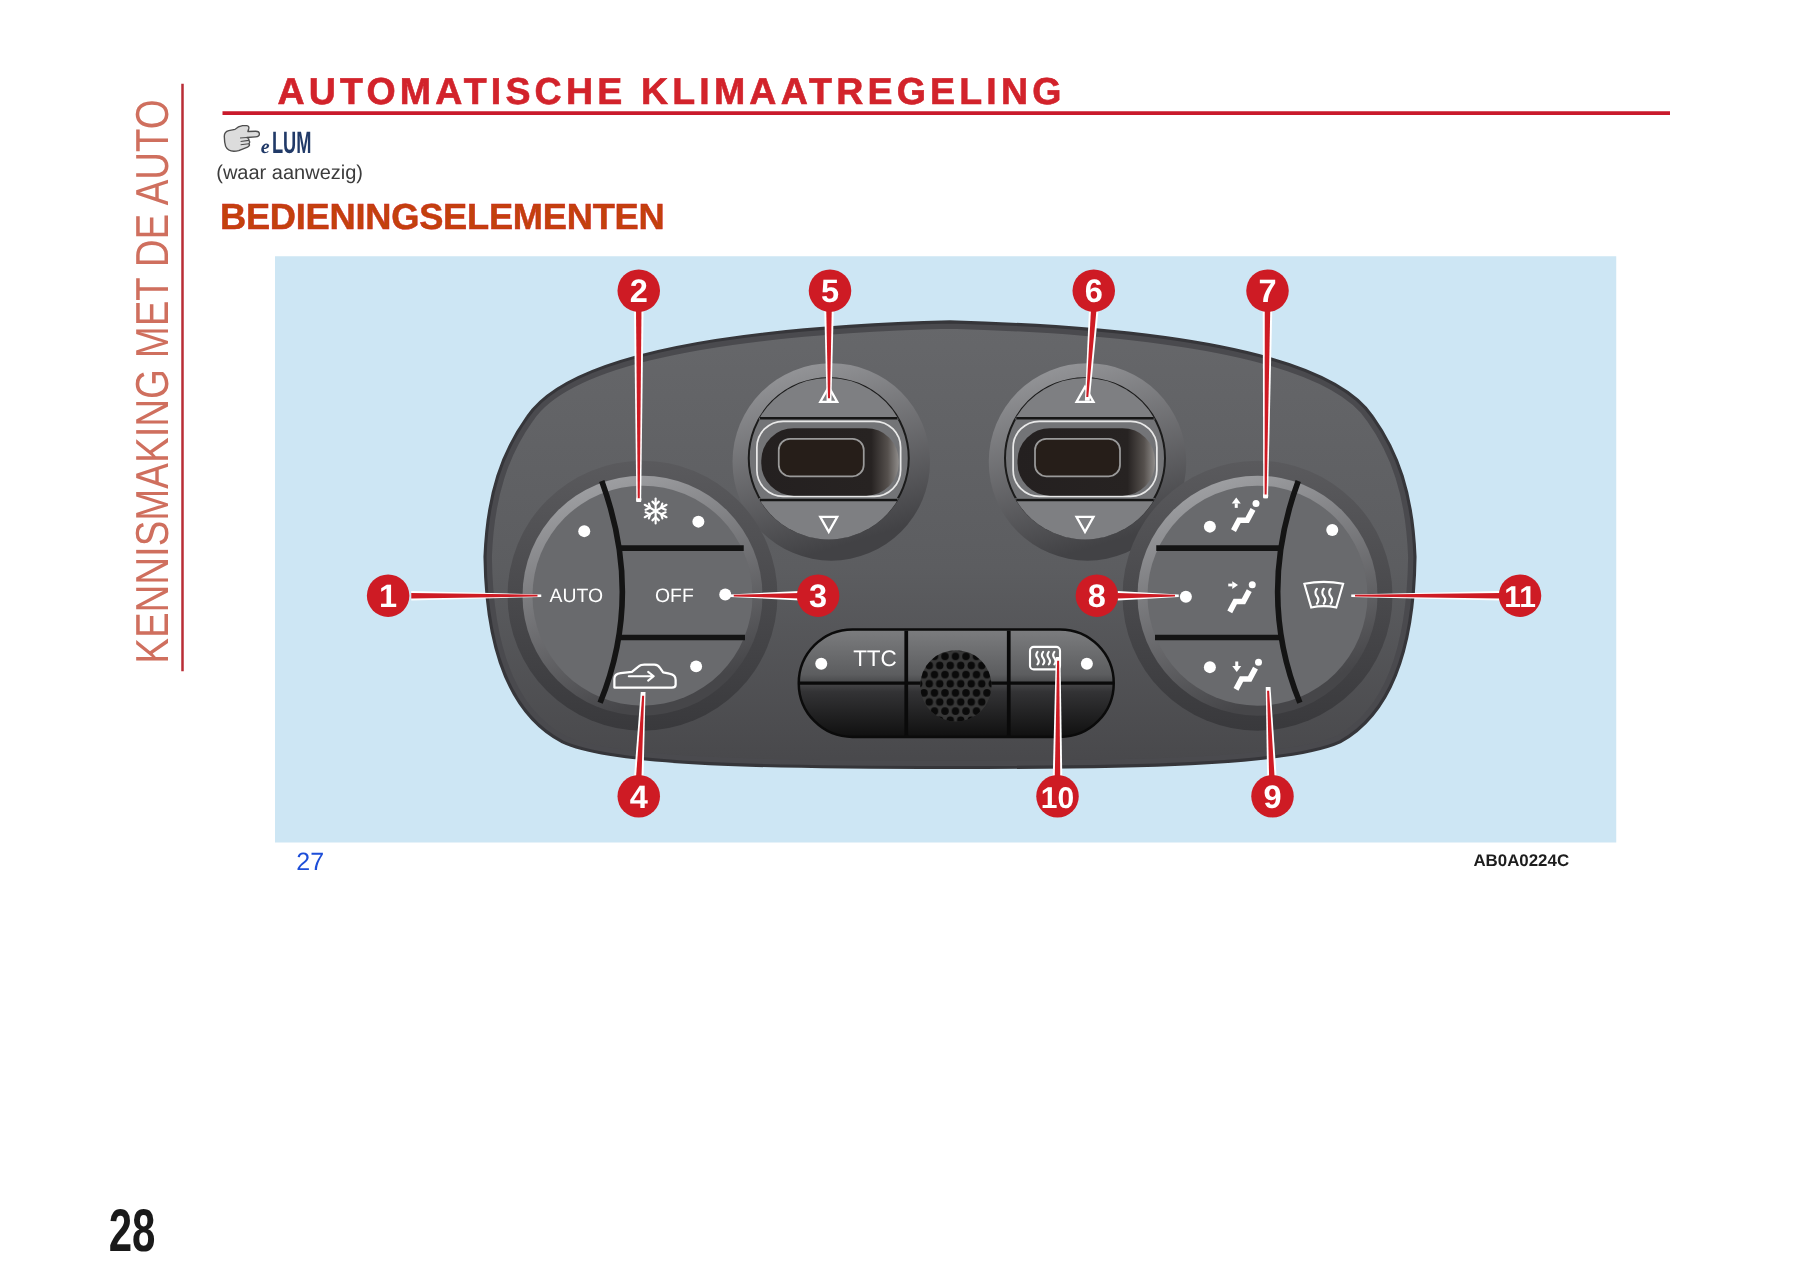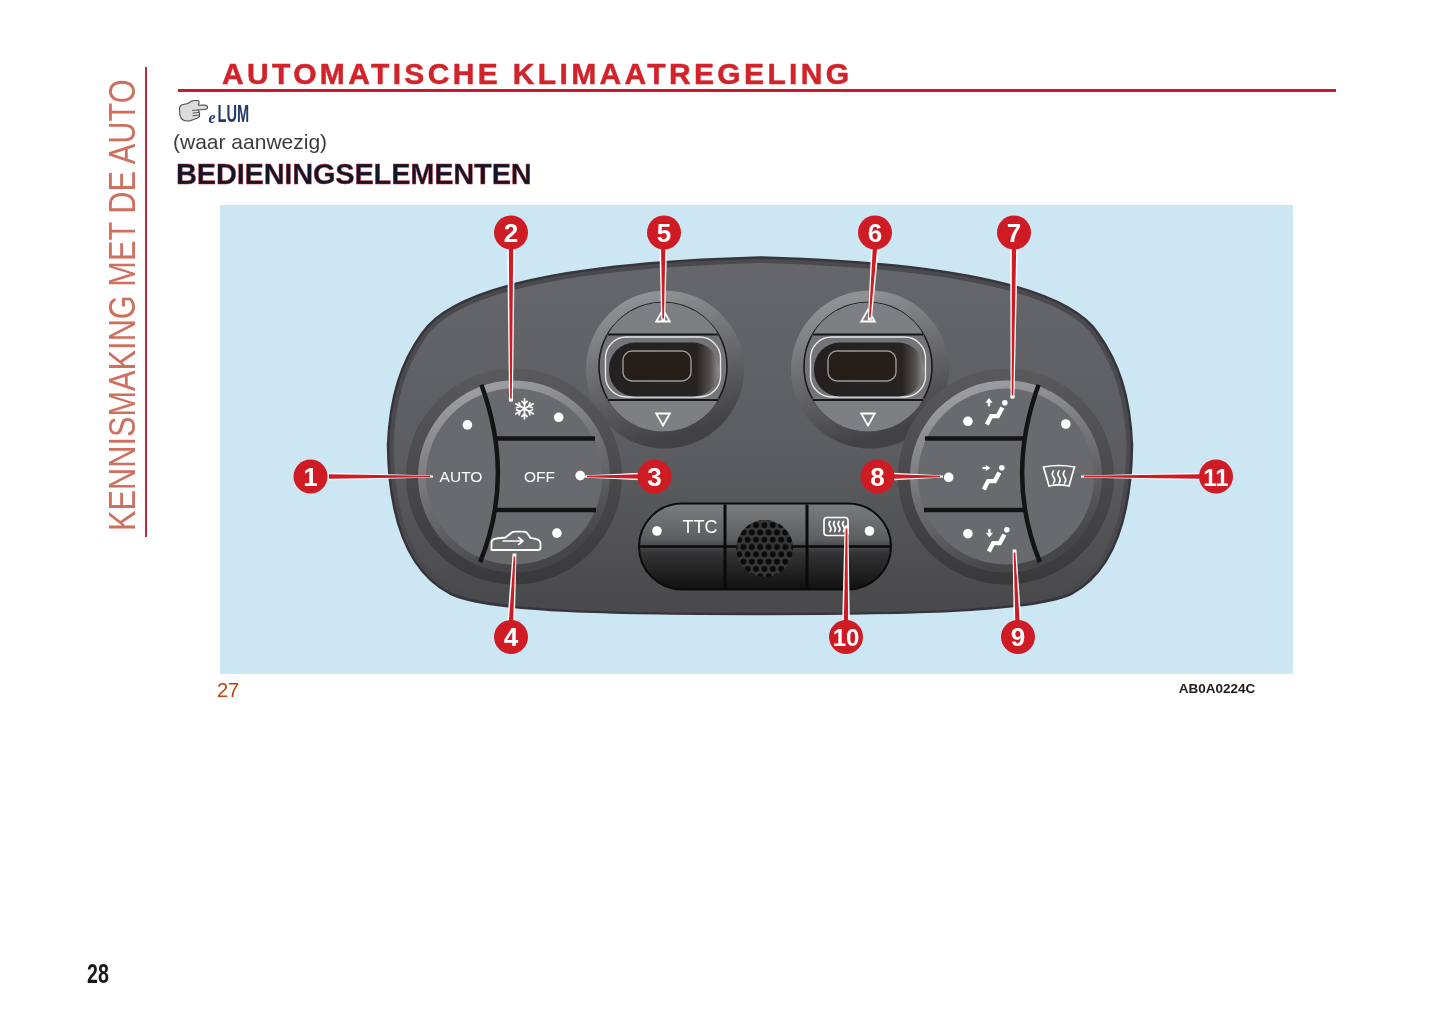--- a/index.html
+++ b/index.html
@@ -6,28 +6,28 @@
   body{width:1445px;height:1026px;position:relative;background:#fff;
        font-family:"Liberation Sans",sans-serif;overflow:hidden;}
   .abs{position:absolute;}
   .sideText{left:0;top:0;transform-origin:0 0;white-space:nowrap;
      color:#cf6f5e;font-size:37px;}
   .sideText span{display:inline-block;transform:scaleX(0.831);transform-origin:0 50%;}
   .sideLine{left:144.5px;top:67px;width:2.6px;height:470px;background:#b92d36;}
   .title{left:178px;top:57px;color:#d2232b;font-size:30px;font-weight:bold;
      letter-spacing:3.35px;white-space:nowrap;margin-left:44px;-webkit-text-stroke:0.5px #d2232b;}
   .rule{left:178px;top:88.5px;width:1158px;height:3px;background:#c91a2b;}
-  .waar{left:173px;top:130px;color:#3c3c3c;font-size:21px;}
-  .h2{left:176px;top:158px;color:#0f172a;font-size:29px;font-weight:bold;
+  .waar{left:173px;top:130px;color:#3c3c3c;font-size:16px;}
+  .h2{left:176px;top:158px;color:#c2410c;font-size:29px;font-weight:bold;
      letter-spacing:-0.2px;-webkit-text-stroke:0.4px #d2232b;}
   .panel{left:220px;top:205px;width:1073px;height:469px;background:#cde6f4;}
-  .p27{left:217px;top:679px;color:#c2410c;font-size:20px;}
+  .p27{left:237px;top:679px;color:#1d4ed8;font-size:20px;}
   .code{left:1142px;top:681px;width:150px;text-align:center;color:#1d1d1d;
      font-size:13.5px;font-weight:bold;}
-  .p28{left:87px;top:958px;color:#1a1a1a;font-size:28px;font-weight:bold;}
+  .p28{left:87px;top:958px;color:#1a1a1a;font-size:48px;font-weight:bold;}
   .p28 span{display:inline-block;transform:scaleX(0.70);transform-origin:0 50%;}
 </style>
 </head>
 <body>
   <div class="abs sideText" style="transform:translate(101.5px,531px) rotate(-90deg);"><span>KENNISMAKING MET DE AUTO</span></div>
   <div class="abs sideLine"></div>
   <div class="abs title">AUTOMATISCHE KLIMAATREGELING</div>
   <div class="abs rule"></div>
   <svg class="abs" style="left:176px;top:98px" width="80" height="30" viewBox="0 0 80 30">
     <g stroke="#4d4d4d" stroke-width="1.1" fill="#dcdcdc" stroke-linejoin="round">

